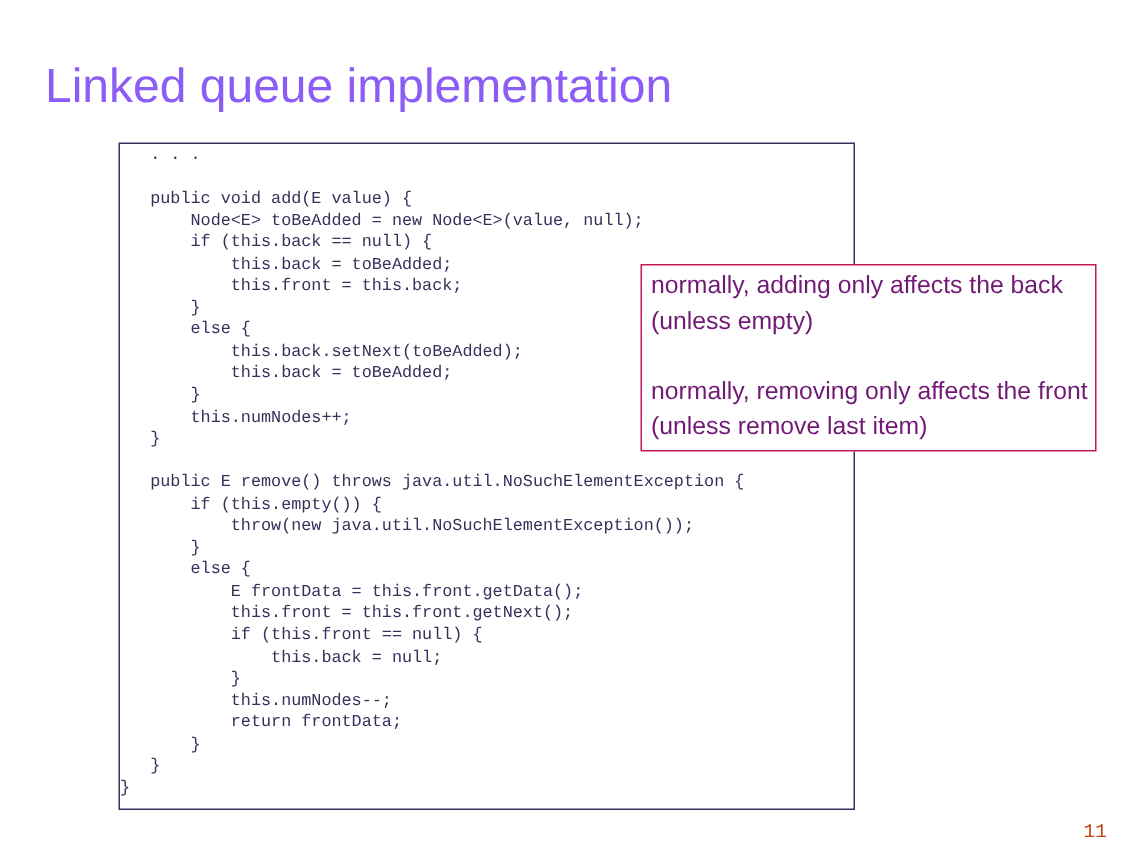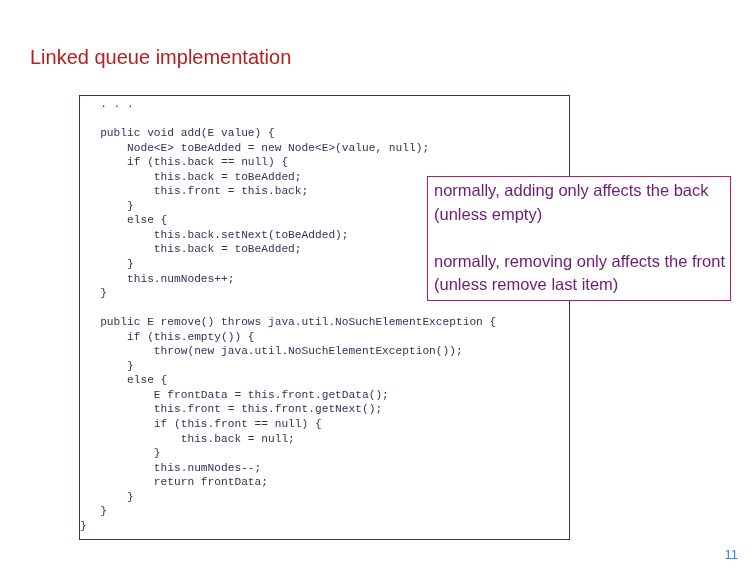--- a/index.html
+++ b/index.html
@@ -14,24 +14,24 @@
     overflow: hidden;
     font-family: "Liberation Sans", sans-serif;
     background: #ffffff;
   }
 
   
   #slide-title {
     position: absolute;
     left: 30px;
     top: 40px;
-    font-size: 20px;
+    font-size: 32px;
     line-height: 34px;
     font-weight: 400;
-    color: #b91c1c;
+    color: #8b5cf6;
     letter-spacing: 0px;
     white-space: nowrap;
   }
 
   
   #code-block {
     position: absolute;
     left: 79px;
     top: 95px;
     width: 491px;
@@ -80,22 +80,22 @@
     white-space: pre-line;
   }
 
   
   #page-number {
     position: absolute;
     right: 18px;
     bottom: 13px;
     font-size: 13px;
     line-height: 16px;
-    color: #3b82f6;
-    font-family: Liberation Sans, sans-serif;
+    color: #c2410c;
+    font-family: Liberation Mono, monospace;
   }
 </style>
 </head>
 <body>
 
 <div id="slide-title">Linked queue implementation</div>
 
 <div id="code-block"></div>
 
 <pre id="code-text">   . . .

